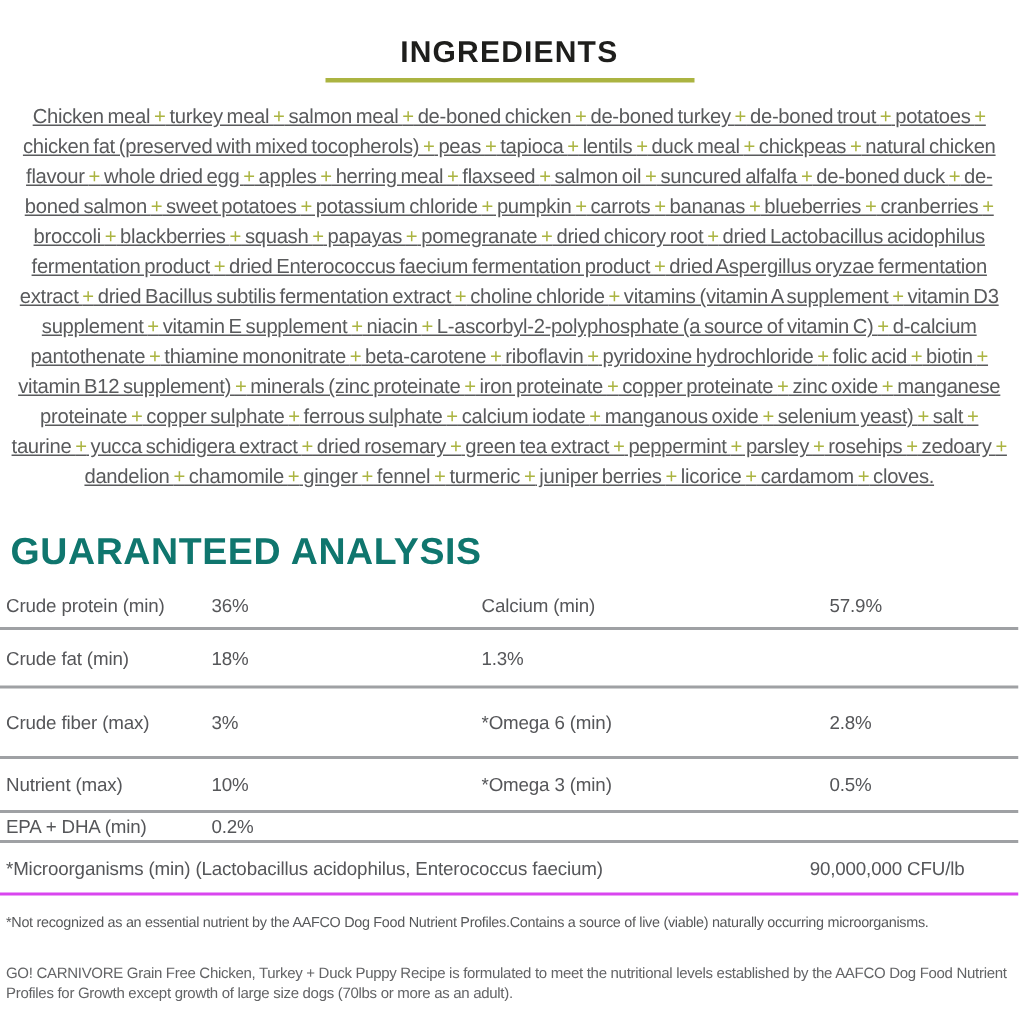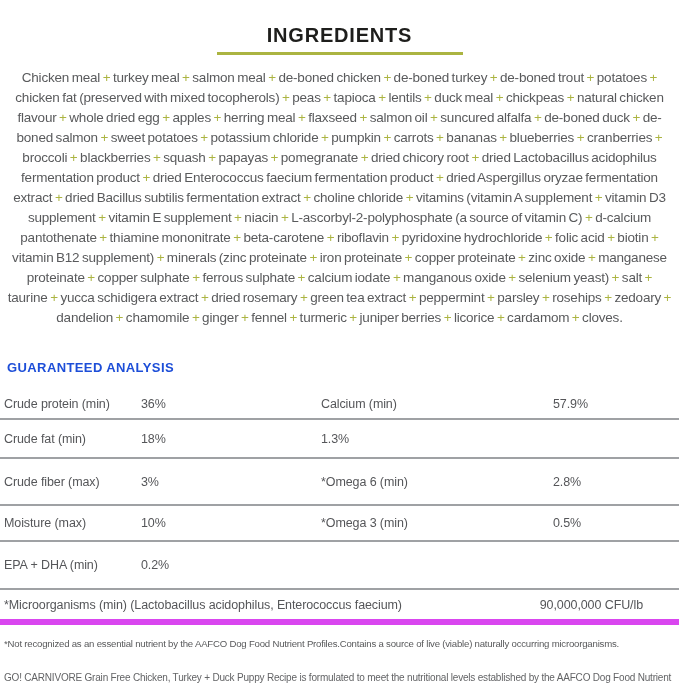--- a/index.html
+++ b/index.html
@@ -20,46 +20,47 @@
   .title-rule {
     width: 246px; height: 3px; background: #abb441;
     margin: 6px auto 0 auto; border: none;
   }
   .ingredients-text {
     margin: 13px 6px 0 6px;
     text-align: center;
     font-size: 13.5px; line-height: 20px;
     letter-spacing: -0.2px; word-spacing: -1px;
     color: #595a5c;
+    text-decoration: underline;
   }
   .ingredients-text .plus { color: #abb441; }
 
   .ga-title {
     margin: 29px 0 0 7px;
-    font-size: 13px; font-weight: bold; color: #1d4ed8;
+    font-size: 25px; font-weight: bold; color: #0f766e;
     letter-spacing: 0.4px; line-height: 22px;
   }
 
   .ga-table { margin-top: 10px; width: 679px; }
   .ga-row {
     display: grid;
     grid-template-columns: 137px 89px 91px 232px 80px 1fr;
     align-items: center;
     padding-left: 4px;
     border-bottom: 2px solid #9fa1a4;
     font-size: 12.5px; color: #555659;
     letter-spacing: -0.1px;
   }
   .ga-row .val { text-align: left; }
   .r1 { height: 31px; } .r2 { height: 39px; } .r3 { height: 47px; }
-  .r4 { height: 36px; } .r5 { height: 48px; }
+  .r4 { height: 36px; } .r5 { height: 20px; }
   .ga-row-full {
     display: flex; align-items: center;
     height: 35px; padding-left: 4px;
-    border-bottom: 6px solid #d946ef;
+    border-bottom: 2px solid #d946ef;
     font-size: 12.5px; color: #555659; letter-spacing: -0.1px;
   }
   .ga-row-full .full-val { margin-left: auto; margin-right: 36px; }
 
   .footnote {
     margin: 13px 2px 0 4px;
     font-size: 9.6px; letter-spacing: -0.2px; color: #58595b;
     line-height: 12px;
   }
   .formulation-note {
@@ -102,21 +103,21 @@
     <div class="ga-row r3">
       <div>Crude fiber (max)</div>
       <div class="val">3%</div>
       <div></div>
       <div>*Omega 6 (min)</div>
       <div class="val">2.8%</div>
       <div></div>
     </div>
 
     <div class="ga-row r4">
-      <div>Moisture (max)</div>
+      <div>Nutrient (max)</div>
       <div class="val">10%</div>
       <div></div>
       <div>*Omega 3 (min)</div>
       <div class="val">0.5%</div>
       <div></div>
     </div>
 
     <div class="ga-row r5">
       <div>EPA + DHA (min)</div>
       <div class="val">0.2%</div>

